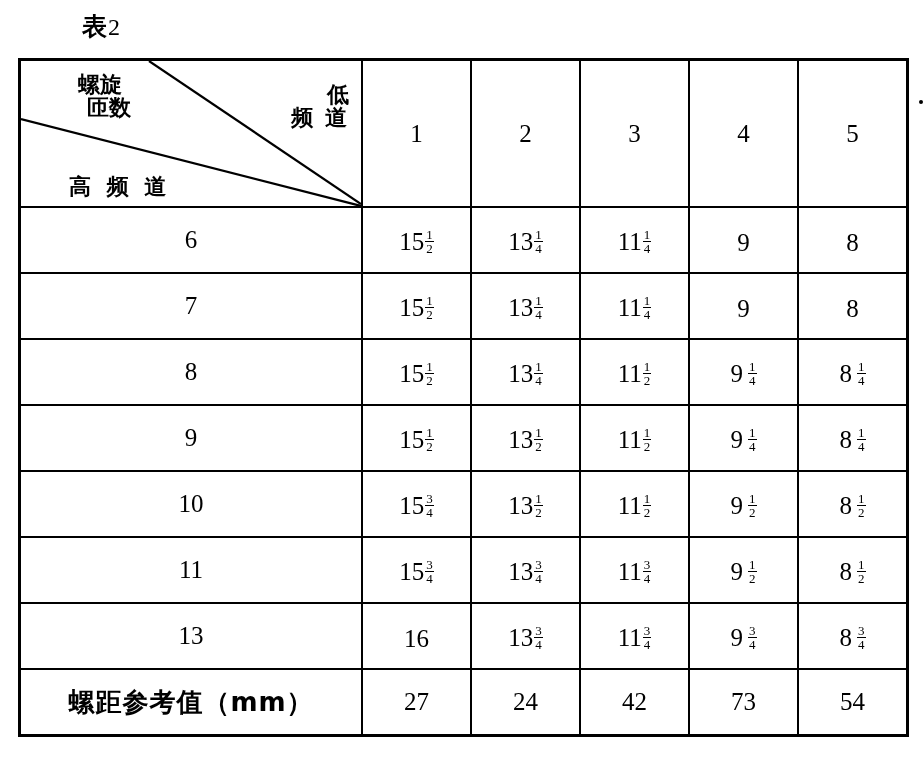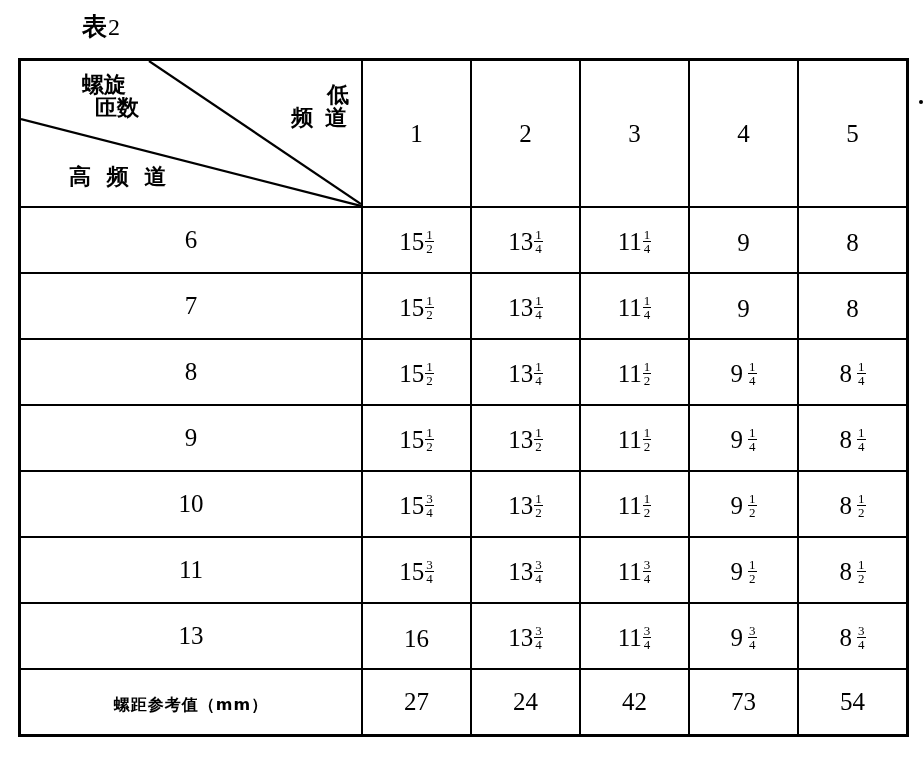--- a/index.html
+++ b/index.html
@@ -90,24 +90,24 @@
     line-height: 1.05;
   }
   .corner .lbl-low .l1 { display:block; }
   .corner .lbl-low .l2 { display:block; letter-spacing: 2px; }
   .corner .lbl-turns {
     left: 48px;
     top: 12px;
     line-height: 1.05;
   }
   .corner .lbl-turns .t1 { display:block; }
-  .corner .lbl-turns .t2 { display:block; margin-left: 26px; }
+  .corner .lbl-turns .t2 { display:block; margin-left: 18px; }
   .corner .lbl-high {
     left: 48px;
-    bottom: 14px;
+    bottom: 4px;
     letter-spacing: 4px;
     margin-top: 26px;
   }
 
   
   .val {
     display: inline-block;
     white-space: nowrap;
     font-size: 25px;
     line-height: 1;
@@ -129,21 +129,21 @@
     border-bottom: 1.6px solid #000;
     padding: 0 1px;
   }
   .frac .d {
     display: block;
     padding: 0 1px;
   }
   .first-col-text {
     font-family: "DejaVu Sans", sans-serif;
     font-weight: bold;
-    font-size: 16px;
+    font-size: 26px;
     letter-spacing: 1px;
   }
   .dot-right {
     position: absolute;
     right: 12px;
     top: 100px;
     width: 4px;
     height: 4px;
     background: #000;
     border-radius: 50%;

